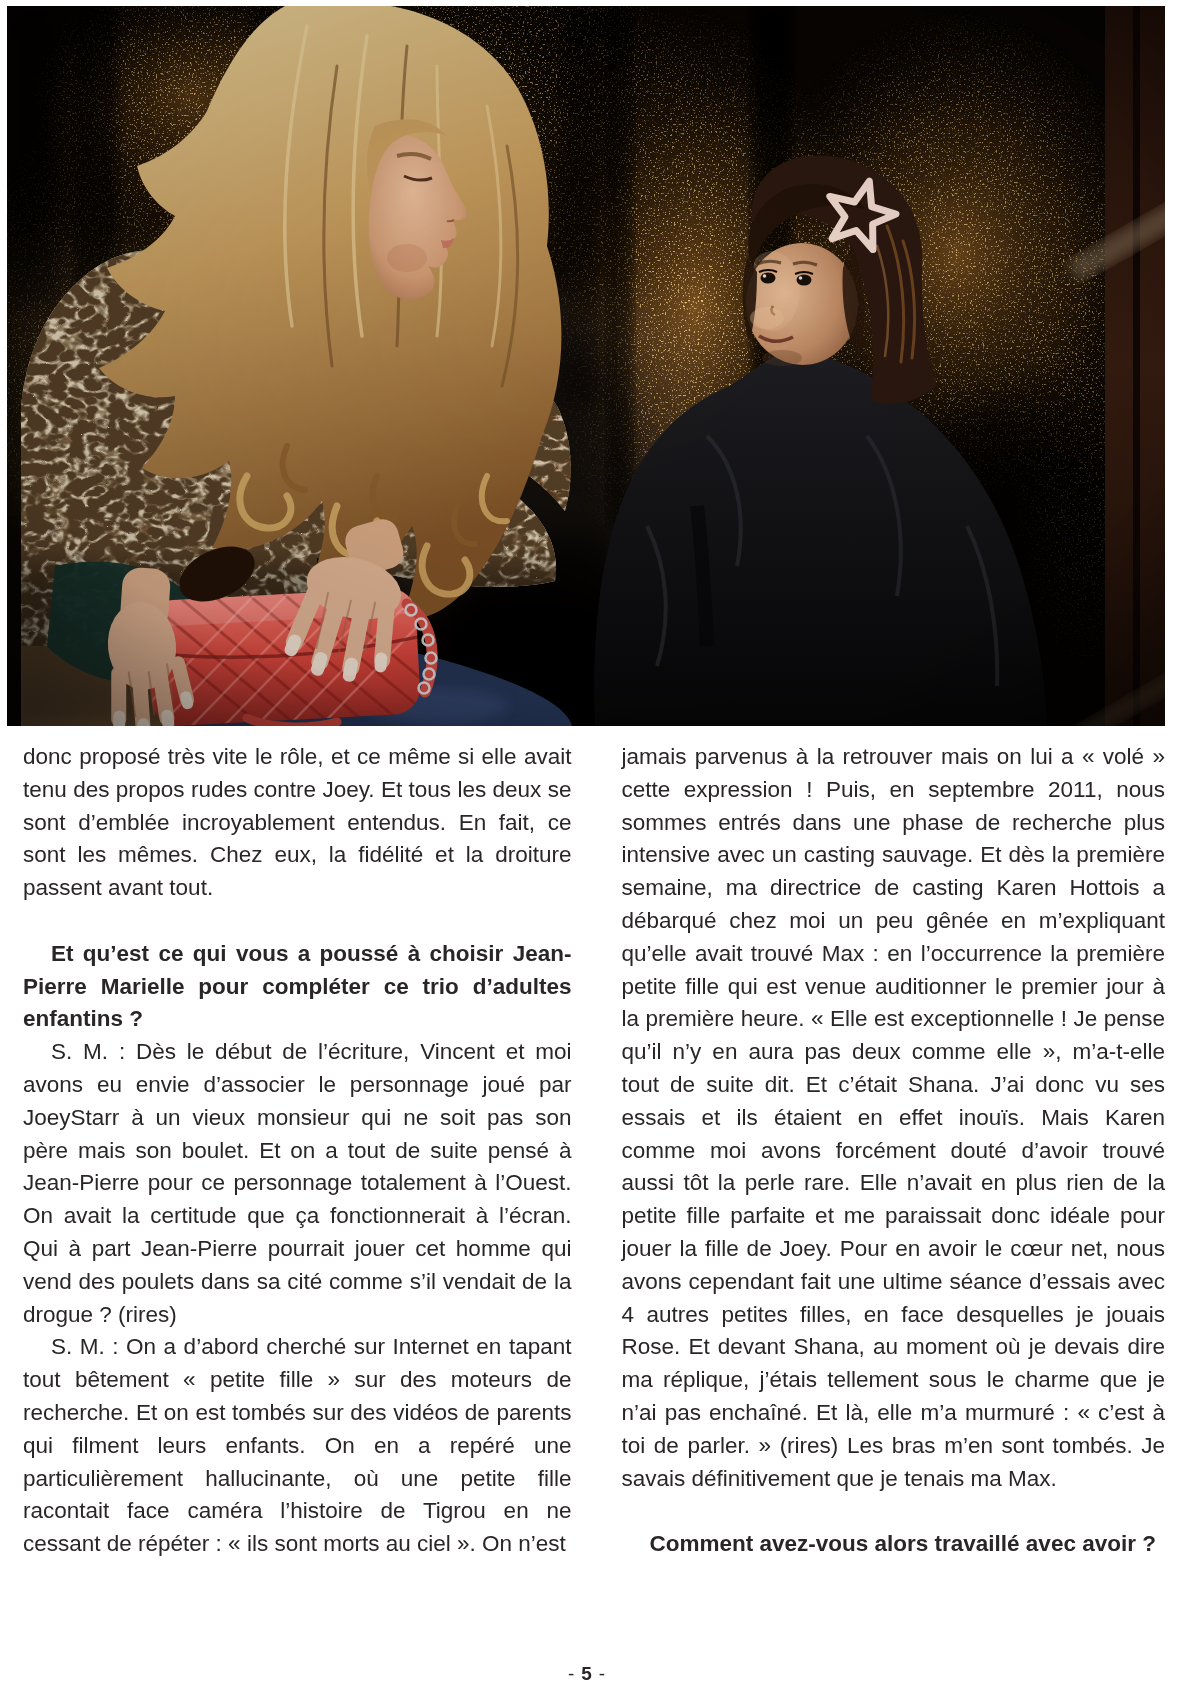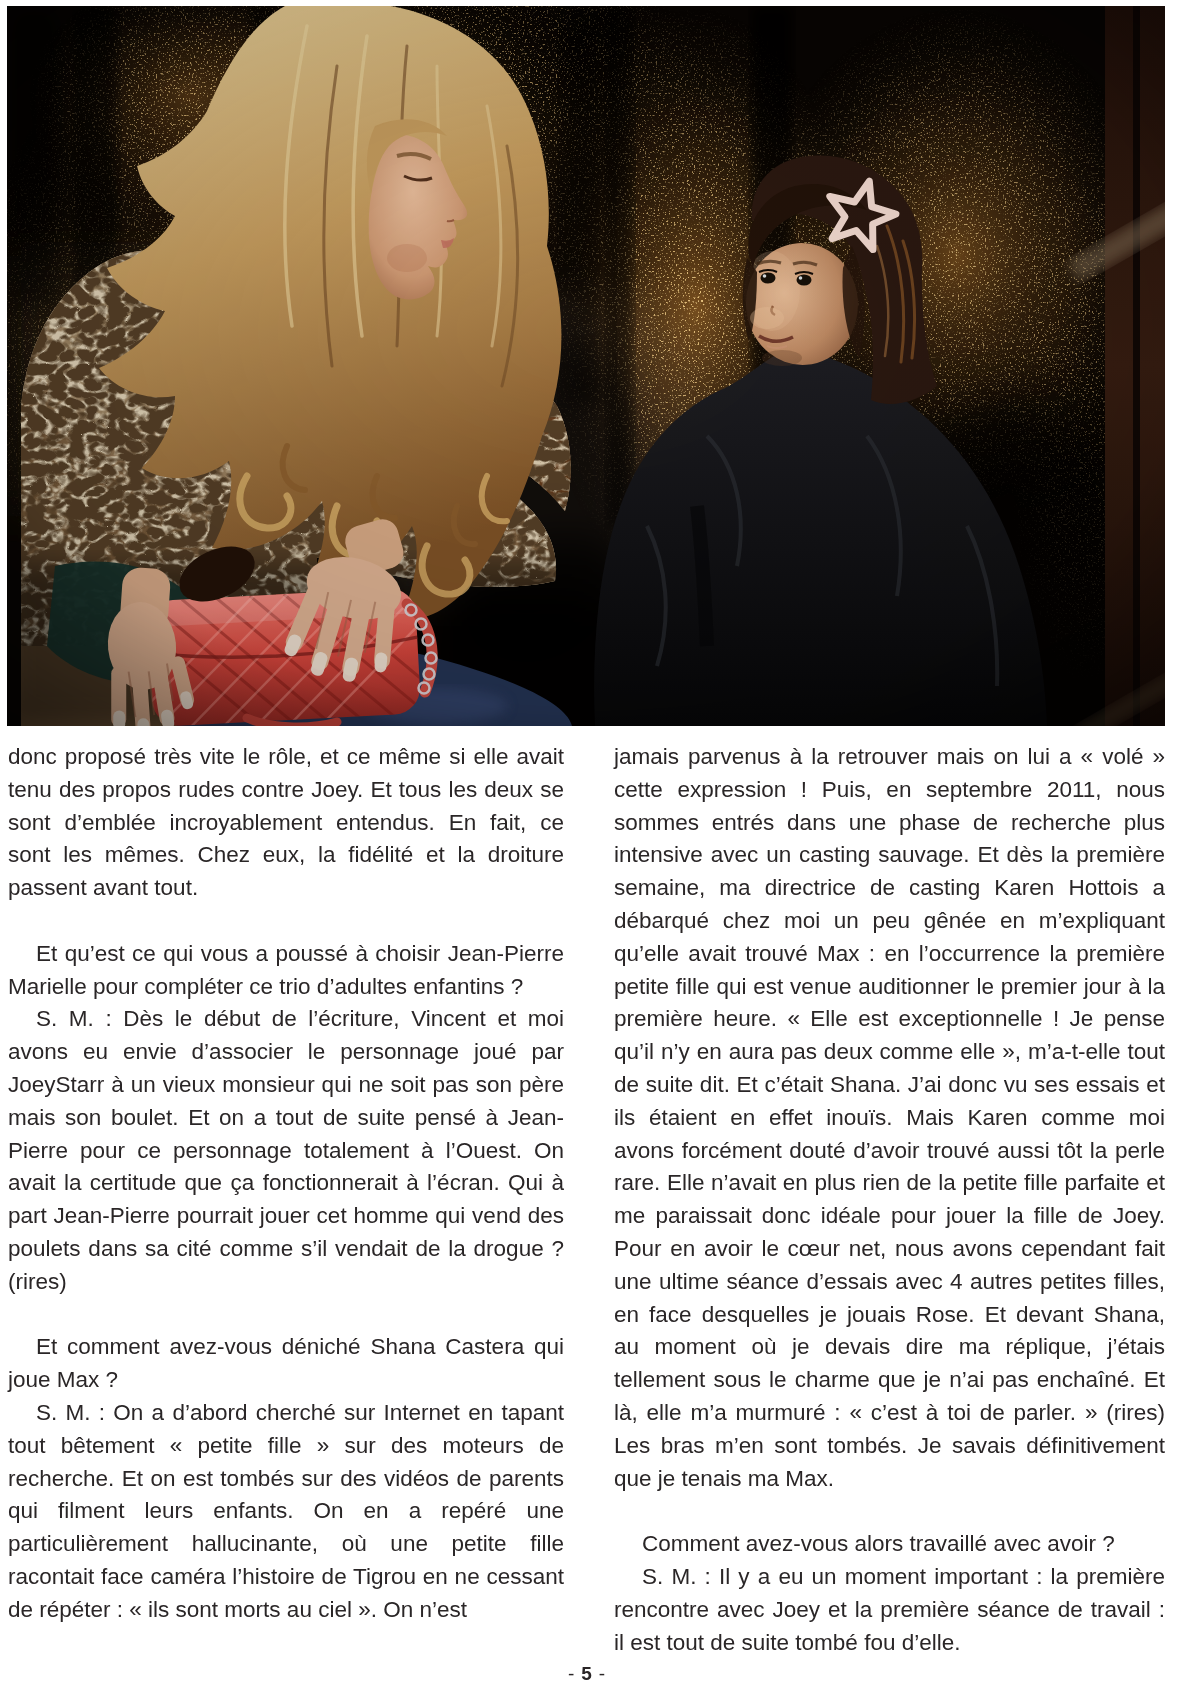--- a/index.html
+++ b/index.html
@@ -8,25 +8,25 @@
     width:1200px;height:1694px;
     background:#ffffff;
     font-family:"Liberation Sans","DejaVu Sans",sans-serif;
     color:#2a2627;
   }
   .page{position:relative;width:1200px;height:1694px;overflow:hidden;background:#fff;}
   .photo-wrap{position:absolute;left:7px;top:6px;width:1158px;height:720px;}
   .photo-wrap svg{display:block;width:100%;height:100%;}
   .article{position:absolute;left:8px;top:741px;width:1157px;display:flex;}
   .col{text-align:justify;font-size:22.5px;line-height:32.8px;color:#2a2627;}
-  .col-left{width:556px;margin-right:50px;}
+  .col-left{width:556px;margin-right:50px;margin-left:15px;}
   .col-right{width:551px;}
   p.para{margin:0;}
   p.indent{text-indent:28px;}
-  p.question{margin:32.8px 0 0 0;font-weight:normal;text-indent:28px;}
+  p.question{margin:32.8px 0 0 0;font-weight:bold;text-indent:28px;}
   .footer{position:absolute;left:8px;top:1663px;width:1157px;text-align:center;font-size:19px;color:#2a2627;}
   .footer .dash{font-weight:normal;}
   .footer .num{font-weight:bold;margin:0 7px;}
 </style>
 </head>
 <body>
 
 <div class="page">
 
   <div class="photo-wrap">
@@ -337,27 +337,25 @@
 
       <rect width="1158" height="720" fill="url(#vinG)"></rect>
     </svg>
   </div>
 
   <div class="article">
     <div class="col col-left">
       <p class="para">donc proposé très vite le rôle, et ce même si elle avait tenu des propos rudes contre Joey. Et tous les deux se sont d’emblée incroyablement entendus. En fait, ce sont les mêmes. Chez eux, la fidélité et la droiture passent avant tout.</p>
       <p class="question">Et qu’est ce qui vous a poussé à choisir Jean-Pierre Marielle pour compléter ce trio d’adultes enfantins ?</p>
       <p class="para indent">S. M. : Dès le début de l’écriture, Vincent et moi avons eu envie d’associer le personnage joué par JoeyStarr à un vieux monsieur qui ne soit pas son père mais son boulet. Et on a tout de suite pensé à Jean-Pierre pour ce personnage totalement à l’Ouest. On avait la certitude que ça fonctionnerait à l’écran. Qui à part Jean-Pierre pourrait jouer cet homme qui vend des poulets dans sa cité comme s’il vendait de la drogue ? (rires)</p>
-      <p class="question">Et comment avez-vous déniché Shana Castera qui joue Max ?</p>
       <p class="para indent">S. M. : On a d’abord cherché sur Internet en tapant tout bêtement « petite fille » sur des moteurs de recherche. Et on est tombés sur des vidéos de parents qui filment leurs enfants. On en a repéré une particulièrement hallucinante, où une petite fille racontait face caméra l’histoire de Tigrou en ne cessant de répéter : « ils sont morts au ciel ». On n’est</p>
     </div>
     <div class="col col-right">
       <p class="para">jamais parvenus à la retrouver mais on lui a « volé » cette expression ! Puis, en septembre 2011, nous sommes entrés dans une phase de recherche plus intensive avec un casting sauvage. Et dès la première semaine, ma directrice de casting Karen Hottois a débarqué chez moi un peu gênée en m’expliquant qu’elle avait trouvé Max : en l’occurrence la première petite fille qui est venue auditionner le premier jour à la première heure. « Elle est exceptionnelle ! Je pense qu’il n’y en aura pas deux comme elle », m’a-t-elle tout de suite dit. Et c’était Shana. J’ai donc vu ses essais et ils étaient en effet inouïs. Mais Karen comme moi avons forcément douté d’avoir trouvé aussi tôt la perle rare. Elle n’avait en plus rien de la petite fille parfaite et me paraissait donc idéale pour jouer la fille de Joey. Pour en avoir le cœur net, nous avons cependant fait une ultime séance d’essais avec 4 autres petites filles, en face desquelles je jouais Rose. Et devant Shana, au moment où je devais dire ma réplique, j’étais tellement sous le charme que je n’ai pas enchaîné. Et là, elle m’a murmuré : « c’est à toi de parler. » (rires) Les bras m’en sont tombés. Je savais définitivement que je tenais ma Max.</p>
       <p class="question">Comment avez-vous alors travaillé avec avoir ?</p>
-      <p class="para indent">S. M. : Il y a eu un moment important : la première rencontre avec Joey et la première séance de travail : il est tout de suite tombé fou d’elle.</p>
     </div>
   </div>
 
   <div class="footer">
     <span class="dash">-</span><span class="num">5</span><span class="dash">-</span>
   </div>
 
 </div>
 
 </body></html>

